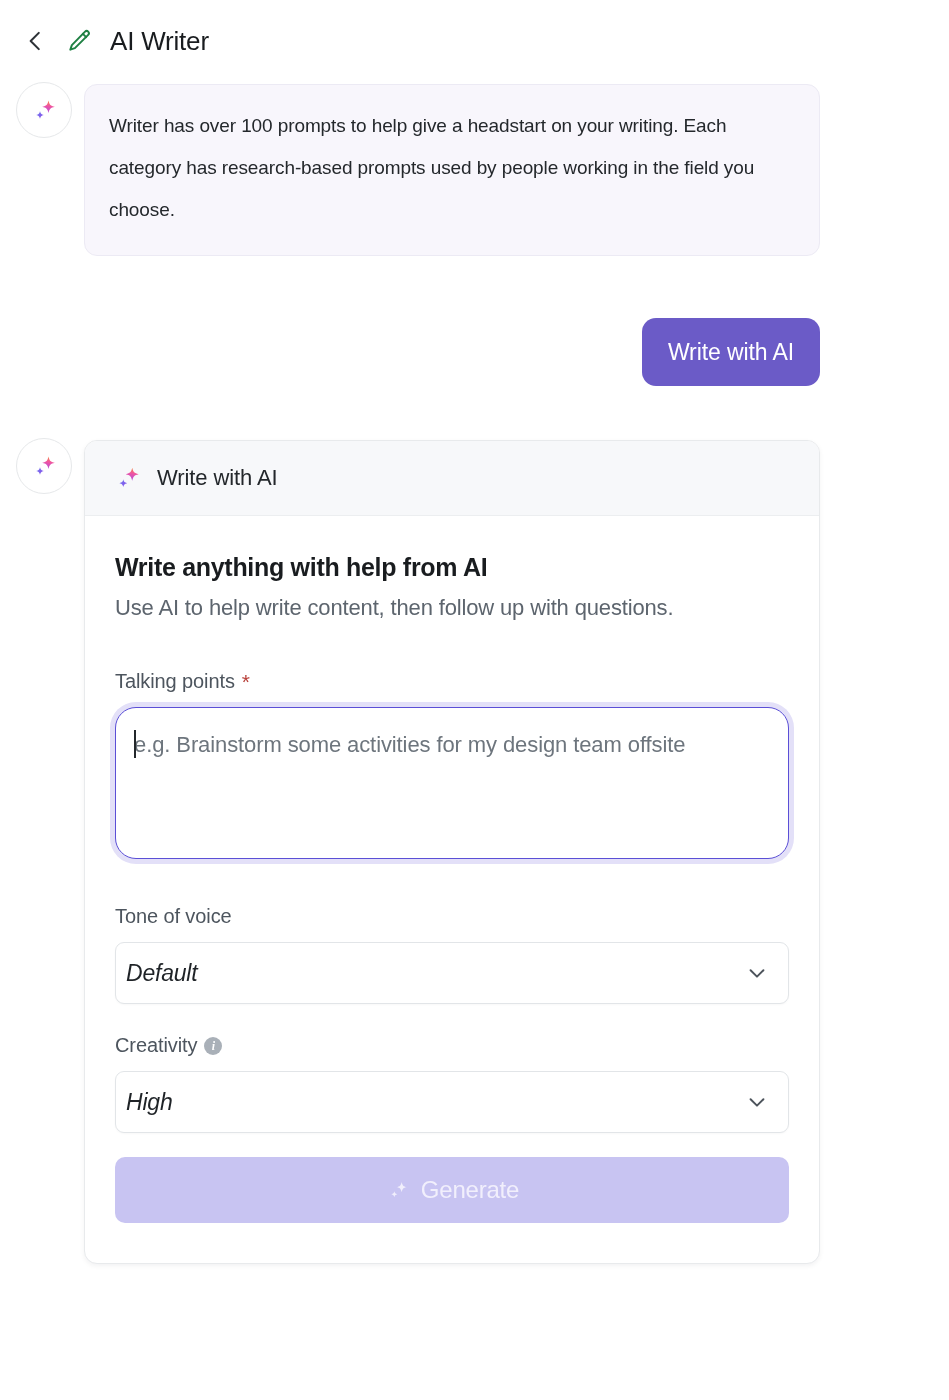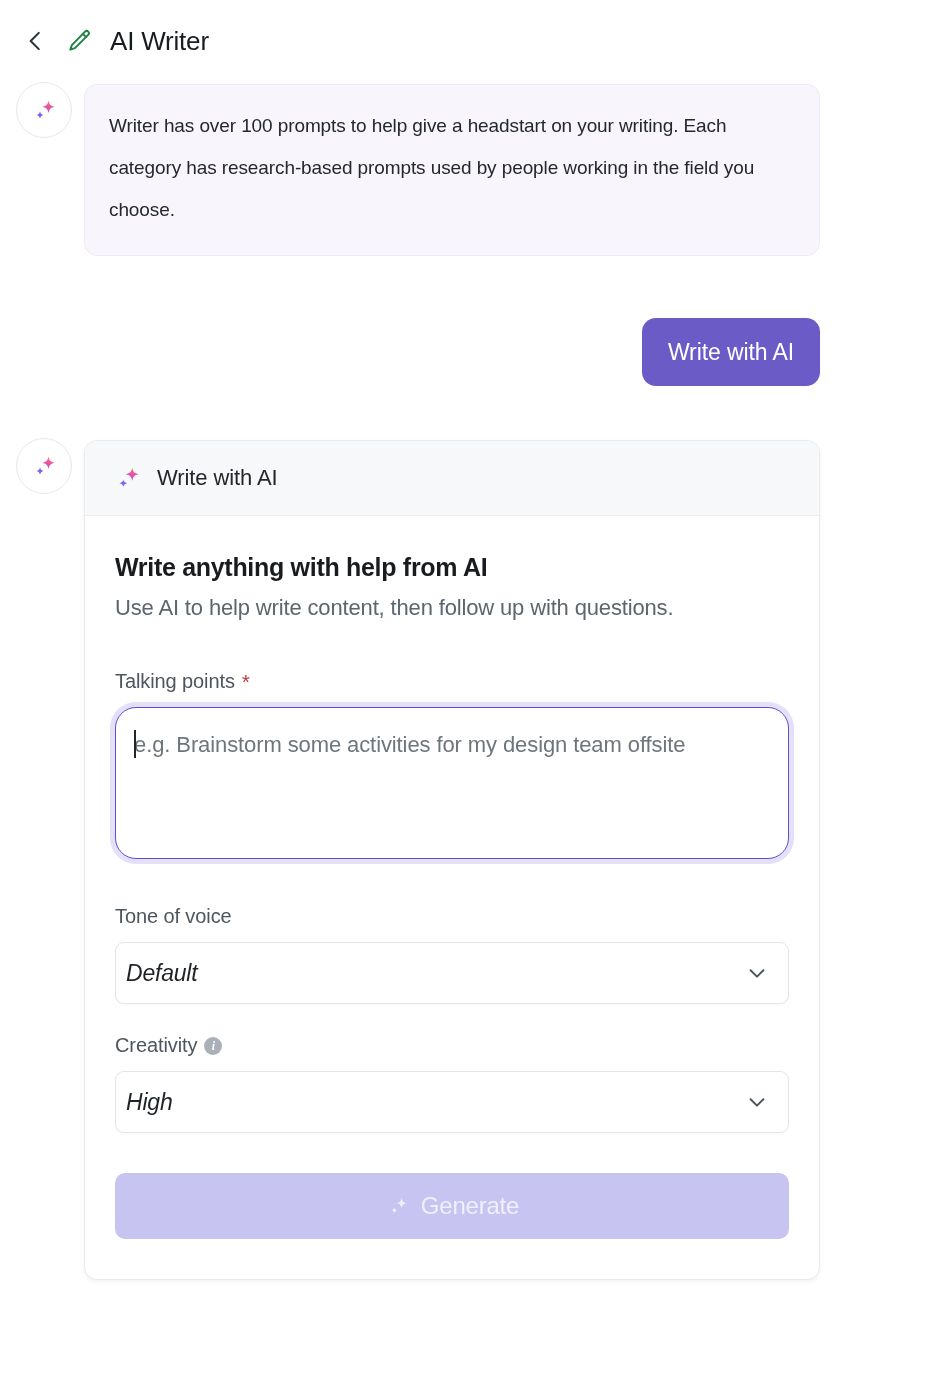--- a/index.html
+++ b/index.html
@@ -259,21 +259,21 @@
     font-style: italic;
   }
   .select .value {
     font-size: 23px;
     color: #1f2327;
     letter-spacing: -0.2px;
   }
   .chevron-down-icon { width: 22px; height: 22px; color: #4c535b; }
 
   .generate-btn {
-    margin-top: 40px;
+    margin-top: 24px;
     width: 100%;
     height: 66px;
     border: none;
     border-radius: 10px;
     background: #c8c4f2;
     display: flex;
     align-items: center;
     justify-content: center;
     gap: 10px;
     cursor: default;

